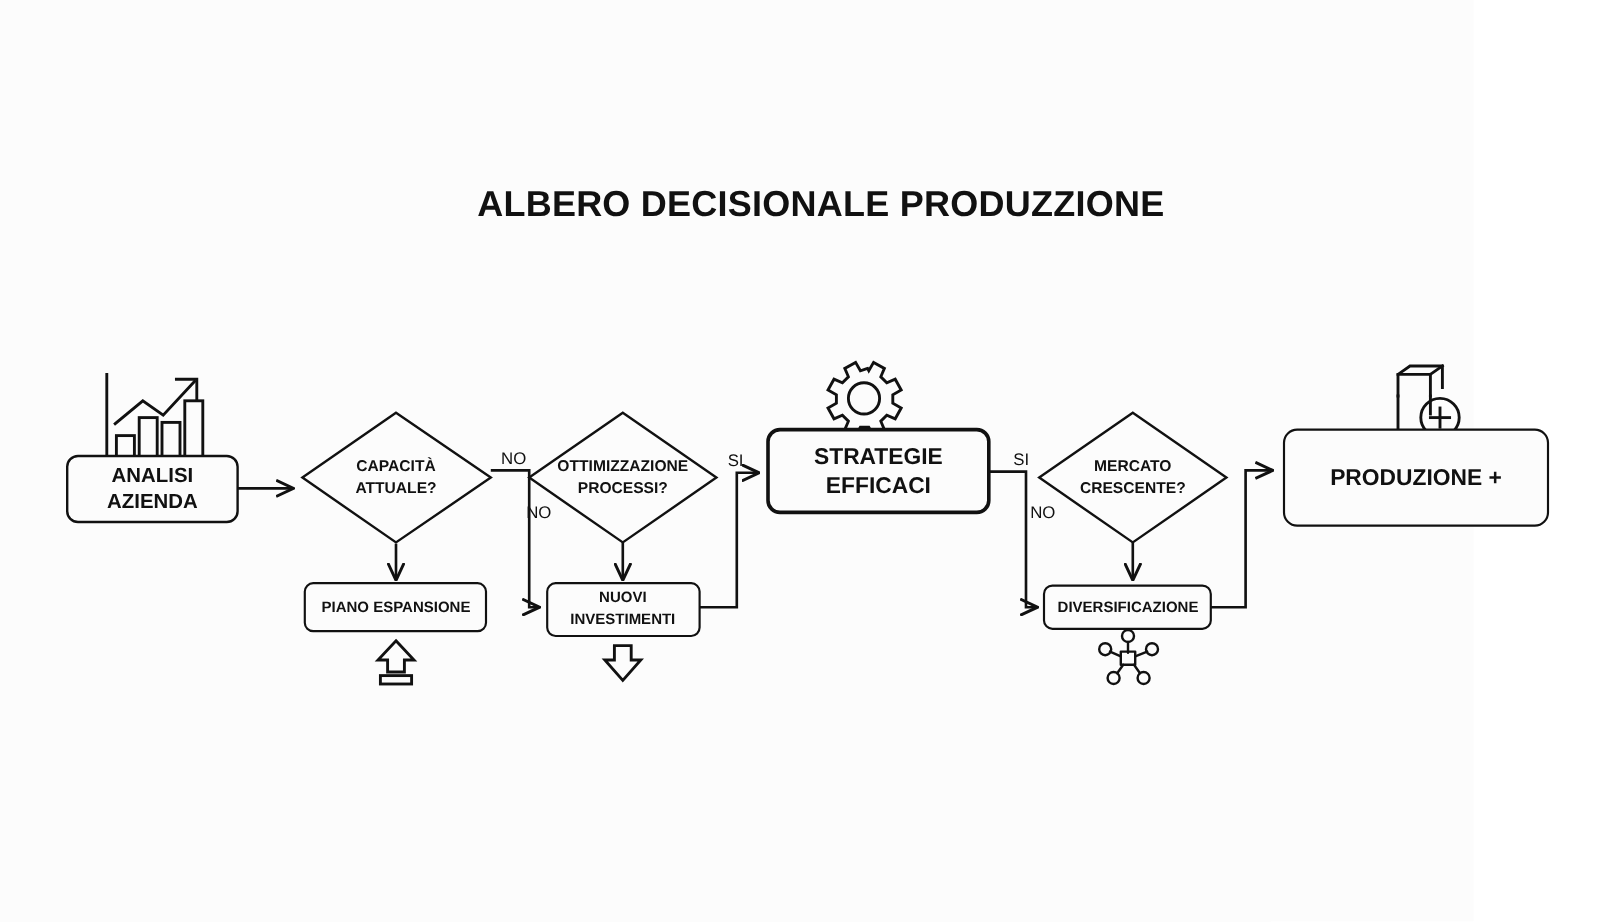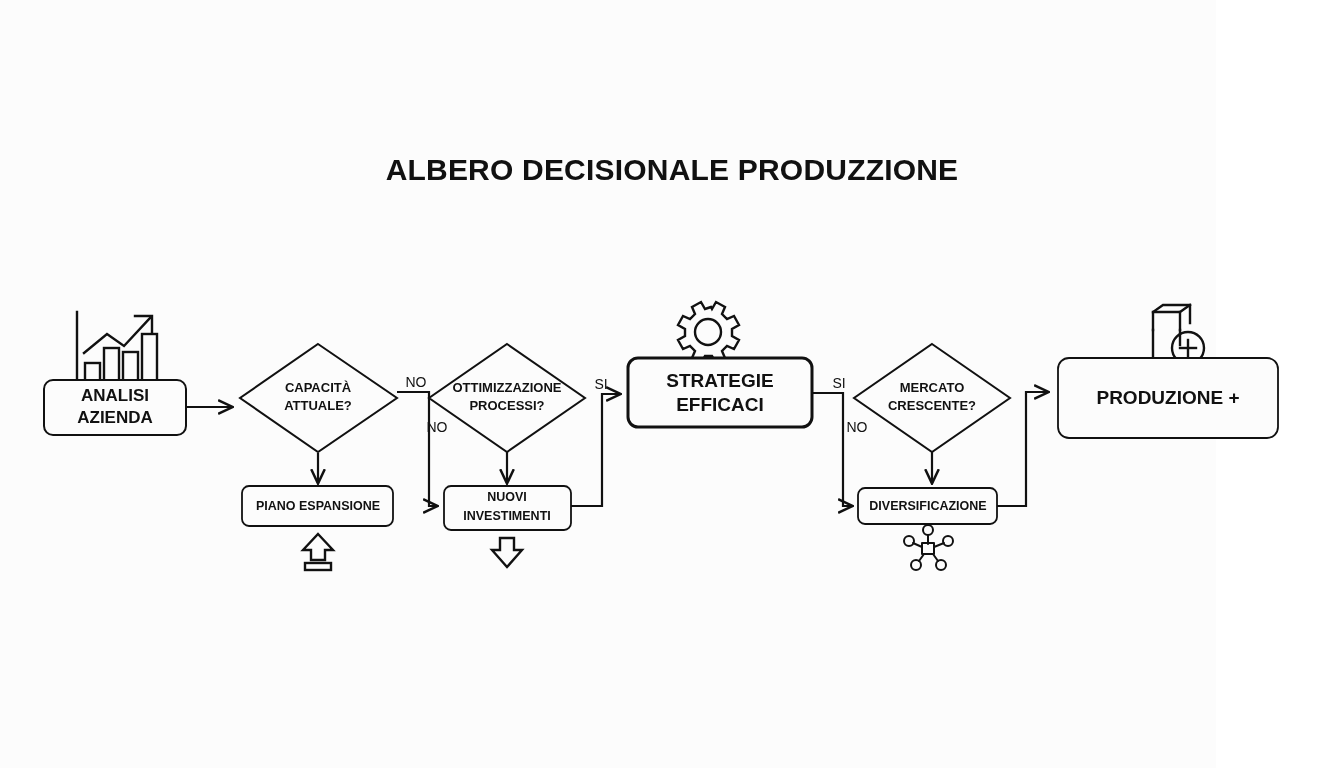--- a/index.html
+++ b/index.html
@@ -12,20 +12,21 @@
     width: 1344px;
     height: 768px;
     overflow: hidden;
     font-family: "Liberation Sans", sans-serif;
   }
   #canvas {
     position: relative;
     width: 1216px;
     height: 768px;
     background: #fcfcfc;
+    padding-left: 12px;
   }
   #flow {
     display: block;
     width: 1344px;
     height: 768px;
   }
   .diagram-title {
     font-family: "Liberation Sans", sans-serif;
     font-weight: bold;
     font-size: 30px;

